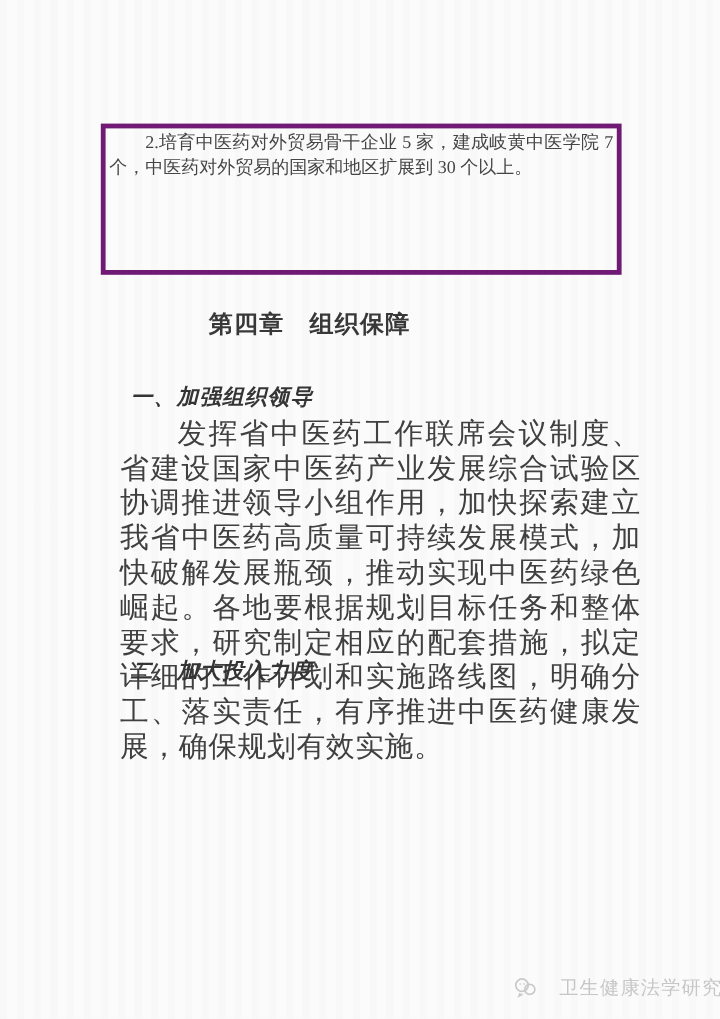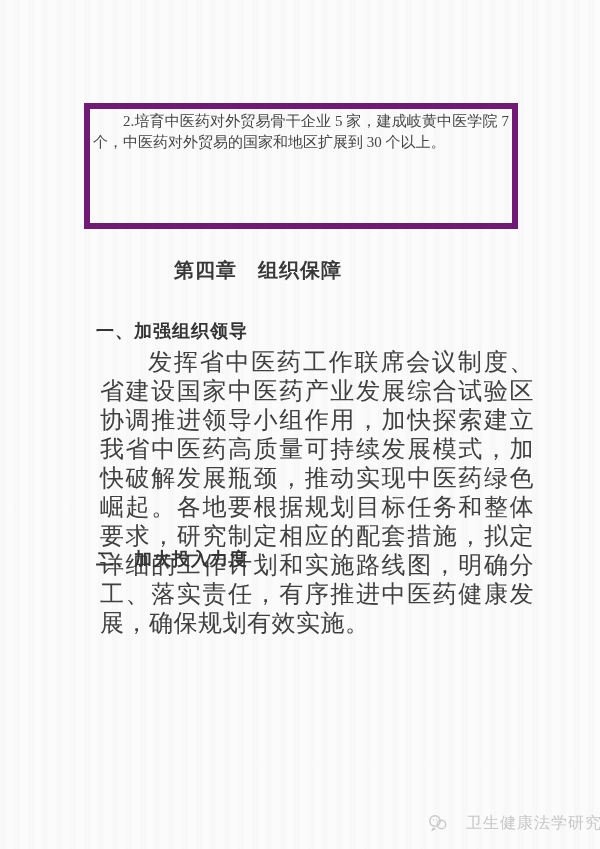--- a/index.html
+++ b/index.html
@@ -26,21 +26,21 @@
       rgba(0,0,0,0.012) 0px, rgba(0,0,0,0.012) 6px,
       rgba(255,255,255,0) 6px, rgba(255,255,255,0) 14px);
     pointer-events: none;
   }
   .notice-box {
     position: absolute;
     left: 84px;
     top: 103px;
     width: 434px;
     min-height: 126px;
-    border: 6px solid #701a75;
+    border: 4px solid #701a75;
     padding: 2px 3px 3px 3px;
     font-size: 15px;
     line-height: 20.5px;
     text-align: justify;
     color: #454545;
     background: transparent;
   }
   .notice-box p {
     text-indent: 2em;
   }
@@ -51,26 +51,27 @@
     width: 516px;
     text-align: center;
     font-family: "Liberation Sans", "DejaVu Sans", sans-serif;
     font-weight: bold;
     font-size: 20px;
     letter-spacing: 1px;
     color: #383838;
   }
   .section-heading {
     position: absolute;
-    left: 96px;
+    left: 109px;
     font-family: "Liberation Sans", "DejaVu Sans", sans-serif;
     font-weight: bold;
     font-size: 18px;
     letter-spacing: 1px;
     color: #343434;
+    font-style: italic;
   }
   .section-heading.s1 { top: 319px; }
   .section-heading.s2 { top: 547px; text-align: right; }
   .body-paragraph {
     position: absolute;
     left: 84px;
     width: 434px;
     font-size: 24px;
     line-height: 29px;
     text-align: justify;

